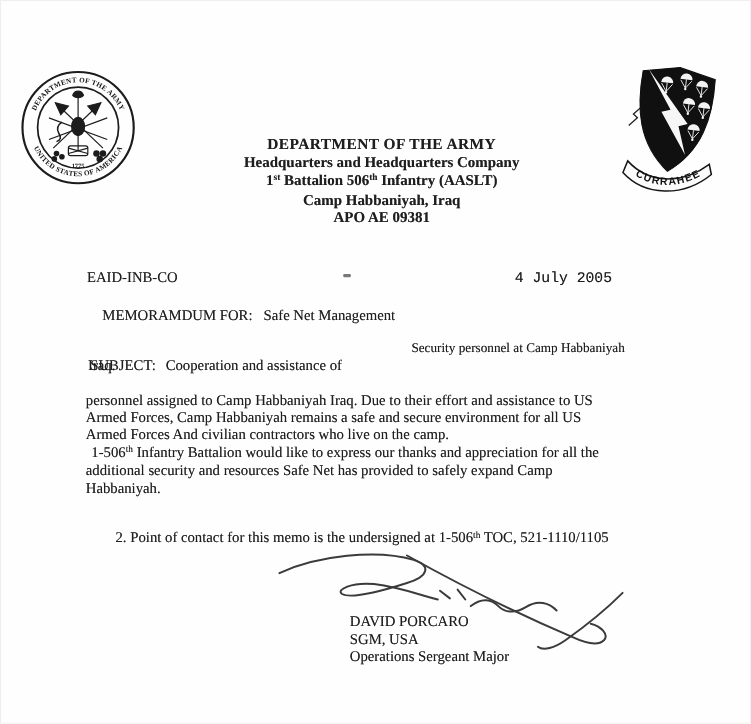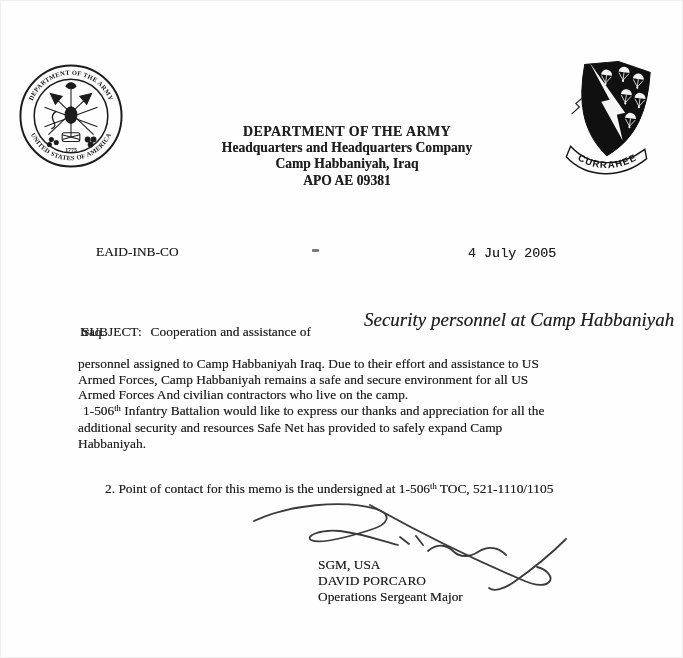--- a/index.html
+++ b/index.html
@@ -7,27 +7,27 @@
         font-family:"Liberation Serif", serif;color:#1e1e1e;
         box-shadow:inset 0 0 0 1px #efefef;}
   .abs{position:absolute;white-space:nowrap;}
   .scan{text-shadow:0 0 .6px rgba(25,25,25,.55);}
   
   .letterhead{position:absolute;left:147px;top:124px;width:400px;text-align:center;line-height:16.2px;}
   .lh-title{font-size:14px;font-weight:bold;letter-spacing:.4px;}
   .lh-line{font-size:13.6px;font-weight:bold;}
   .sup{font-size:8.5px;position:relative;top:-4px;}
   
-  .office-symbol{left:96px;top:244px;font-size:13.4px;}
+  .office-symbol{left:79px;top:244px;font-size:13.4px;}
   .date-line{left:468px;top:246px;font-size:13.4px;font-family:Liberation Mono, monospace;}
   .memo-for{left:93px;top:279px;font-size:13.4px;}
   .memo-for .val{margin-left:10px;}
   .subject-row{left:82px;top:309px;font-size:13.4px;margin-top:15px;}
   .subject-row .val{margin-left:9px;}
-  .subject-part2{left:364px;top:309px;font-size:19px;font-style:italic;}
+  .subject-part2{left:374px;top:309px;font-size:12px;}
   .subject-line2{left:80px;top:324px;font-size:13.4px;}
   
   .para1{left:78px;top:356px;font-size:13.4px;line-height:15.6px;white-space:nowrap;}
   .para1 .indent{padding-left:5px;}
   .para2{left:78px;top:481px;font-size:13.4px;margin-left:27px;}
   
   .sig-scrawl{left:248px;top:495px;}
   .sig-block{left:318px;top:557px;font-size:13.4px;line-height:16.2px;}
   
   .artifact{left:312px;top:249px;width:7px;height:3px;background:#4c4c4c;opacity:.75;border-radius:1px;}
@@ -118,28 +118,32 @@
     <path d="M 6,96 C 27,114 57,112 80,90 L 83,99 C 60,123 25,126 3,107 Z" fill="#fbfbfb" stroke="#161616" stroke-width="1.4"></path>
     <path id="mottoPath" d="M 9,105 C 30,119 57,116 79,97" fill="none"></path>
     <text font-size="9.5" font-weight="bold" letter-spacing="1.2" fill="#101010" font-family="Liberation Sans, sans-serif">
       <textPath href="#mottoPath" startOffset="50%" text-anchor="middle">CURRAHEE</textPath>
     </text>
   </svg>
 
   <div class="letterhead scan">
     <div class="lh-title">DEPARTMENT OF THE ARMY</div>
     <div class="lh-line">Headquarters and Headquarters Company</div>
+    <div class="lh-line"><span>1</span><span class="sup">st</span><span> Battalion 506</span><span class="sup">th</span><span> Infantry (AASLT)</span></div>
     <div class="lh-line">Camp Habbaniyah, Iraq</div>
     <div class="lh-line">APO AE 09381</div>
   </div>
 
   <div class="abs scan office-symbol">EAID-INB-CO</div>
   <div class="abs scan date-line">4 July 2005</div>
   <div class="abs artifact"></div>
 
+  <div class="abs scan memo-for">
+    <span>MEMORAMDUM FOR:</span><span class="val">Safe Net Management</span>
+  </div>
 
   <div class="abs scan subject-row">
     <span>SUBJECT:</span><span class="val">Cooperation and assistance of</span>
   </div>
   <div class="abs scan subject-part2">Security personnel at Camp Habbaniyah</div>
   <div class="abs scan subject-line2">Iraq.</div>
 
   <div class="abs scan para1">
     <div>personnel assigned to Camp Habbaniyah Iraq. Due to their effort and assistance to US</div>
     <div>Armed Forces, Camp Habbaniyah remains a safe and secure environment for all US</div>
@@ -157,18 +161,18 @@
     <g fill="none" stroke="#3b3b3b" stroke-width="1.8" stroke-linecap="round">
       <path d="M 6,26 C 40,10 95,4 128,14 C 144,19 142,29 122,35 C 100,42 72,50 63,45 C 57,41 72,34 92,36 C 116,39 134,46 150,50"></path>
       <path d="M 122,10 C 165,34 225,64 272,84 C 285,90 296,92 301,87 C 306,82 298,74 289,72"></path>
       <path d="M 152,42 l 9,7 M 168,41 l 7,9"></path>
       <path d="M 180,56 C 190,48 199,50 205,56 C 212,63 222,62 230,57 C 241,50 251,53 258,60"></path>
       <path d="M 318,44 C 304,58 286,73 266,87 C 256,94 246,97 241,93"></path>
     </g>
   </svg>
 
   <div class="abs scan sig-block">
+    <div>DAVID PORCARO</div>
     <div>SGM, USA</div>
-    <div>DAVID PORCARO</div>
     <div>Operations Sergeant Major</div>
   </div>
 
 </div>
 
 </body></html>

